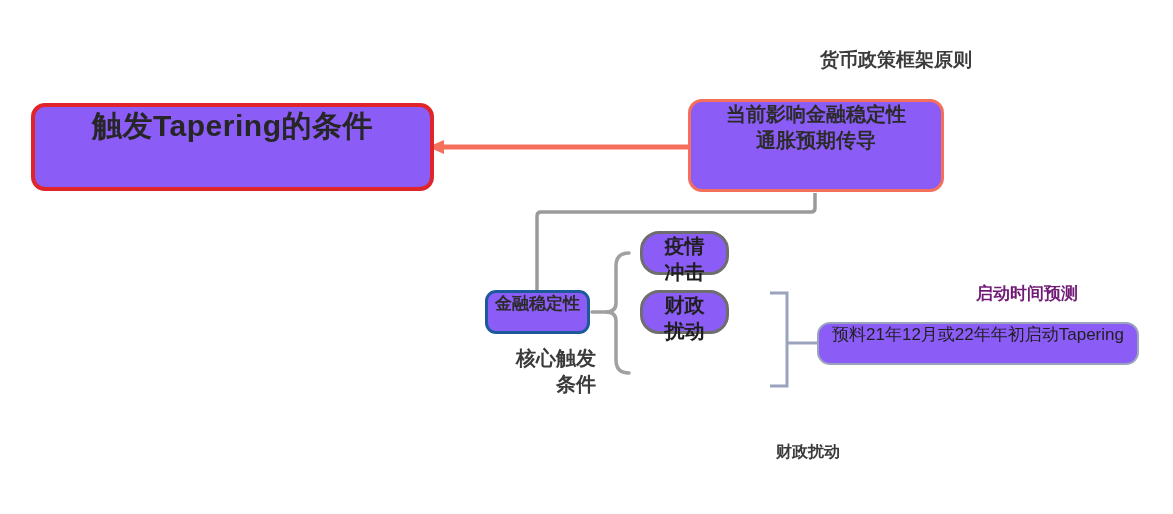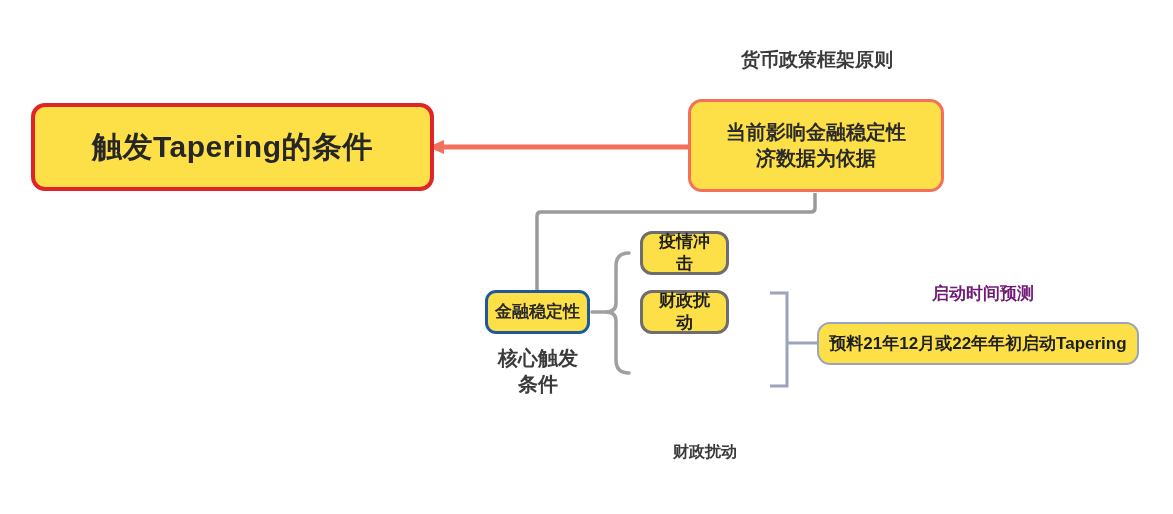--- a/index.html
+++ b/index.html
@@ -29,24 +29,24 @@
     left: 0;
     top: 0;
     width: 1173px;
     height: 514px;
     pointer-events: none;
   }
 
   .node {
     position: absolute;
     display: flex;
-    align-items: center;
+    align-items: flex-start;
     justify-content: center;
     text-align: center;
-    background: #fde047;
+    background: #8b5cf6;
     line-height: 1.28;
   }
 
   
   .node-root {
     left: 31px;
     top: 103px;
     width: 403px;
     height: 88px;
     border: 4px solid #e0252a;
@@ -81,49 +81,49 @@
     border-radius: 11px;
     font-size: 17px;
     font-weight: bold;
     color: #2b2b2b;
     font-family: Liberation Serif, serif;
   }
 
   
   .node-factor {
     border: 3px solid #6e6e6e;
-    border-radius: 12px;
-    font-size: 17px;
+    border-radius: 19px;
+    font-size: 20px;
     font-weight: bold;
     color: #1f1f1f;
     height: 44px;
     padding: 0 12px;
   }
   .node-factor-1 { left: 640px; top: 231px; width: 89px; }
   .node-factor-2 { left: 640px; top: 290px; width: 89px; }
   .node-factor-3 { left: 645px; top: 350px; width: 116px; }
 
   
   .node-forecast {
     left: 817px;
     top: 322px;
     width: 322px;
     height: 43px;
     border: 2px solid #9ba4bc;
     border-radius: 13px;
     font-size: 17px;
-    font-weight: bold;
+    font-weight: normal;
     color: #1f1f1f;
     padding: 0 10px;
   }
 
   
   .caption {
     position: absolute;
-    text-align: center;
+    text-align: right;
     font-weight: bold;
     line-height: 1.3;
   }
   .caption-principle {
     left: 662px;
     top: 48px;
     width: 310px;
     font-size: 19px;
     color: #3b3b3b;
   }
@@ -184,21 +184,21 @@
 
   <div class="node node-root">
     <span>触发Tapering的条件</span>
   </div>
 
   <div class="caption caption-principle">货币政策框架原则</div>
 
   <div class="node node-principle">
     <span>
       <span>当前影响金融稳定性</span><br>
-      <span>济数据为依据</span>
+      <span>通胀预期传导</span>
     </span>
   </div>
 
   <div class="node node-stability">
     <span>金融稳定性</span>
   </div>
 
   <div class="caption caption-core">
     <span>核心触发</span><br>
     <span>条件</span>

